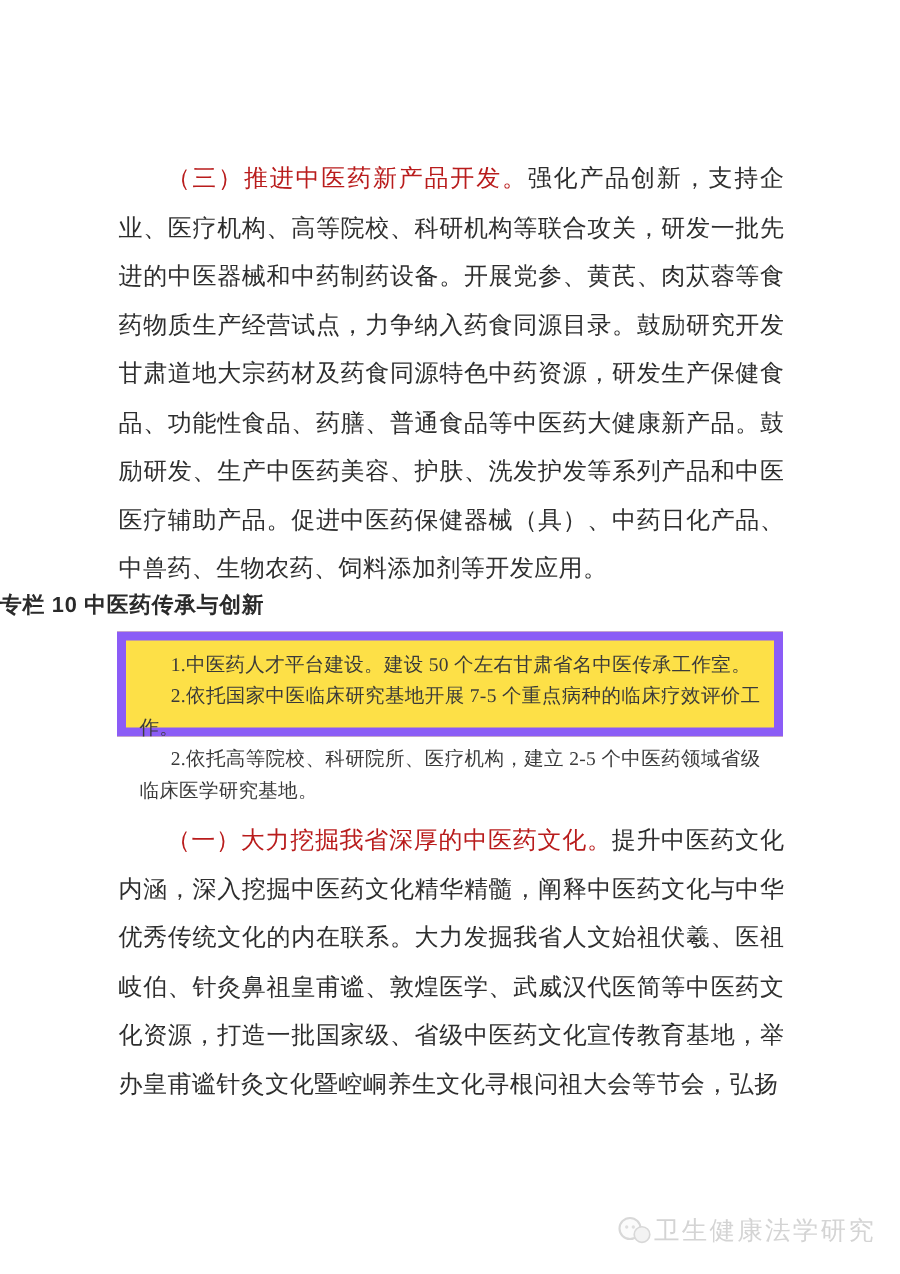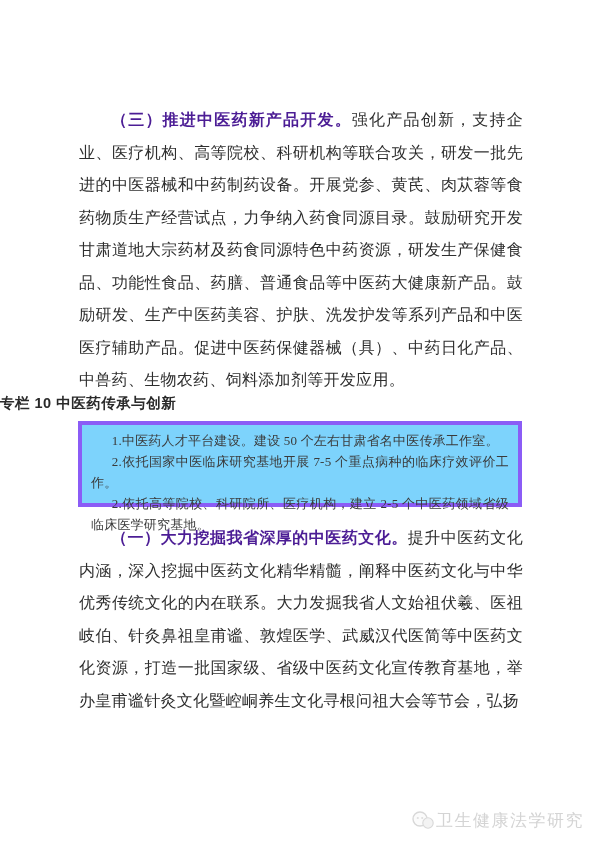--- a/index.html
+++ b/index.html
@@ -21,41 +21,41 @@
     width: 444px;
     margin: 0;
     font-size: 16px;
     letter-spacing: 0.3px;
     line-height: 32.5px;
     text-align: justify;
     text-indent: 2em;
     color: #2e2e2e;
   }
   #para-san { top: 104px; }
-  #para-yi  { top: 522px; }
-  .lead { font-weight: bold; color: #4c1d95; }
+  #para-yi  { top: 545px; }
+  .lead { font-weight: normal; color: #b91c1c; }
   .box-title {
     position: absolute;
     top: 394px; left: 0;
     width: 100%;
     text-align: left;
     font-family: "Liberation Sans", "DejaVu Sans", sans-serif;
     font-weight: bold;
     font-size: 14.5px;
     letter-spacing: 0.5px;
     color: #2a2a2a;
   }
   .box {
     position: absolute;
     top: 421px; left: 78px;
-    width: 444px; height: 86px;
+    width: 444px; height: 70px;
     box-sizing: border-box;
-    border: 4px solid #8b5cf6;
+    border: 6px solid #8b5cf6;
     padding: 5px 9px 0 9px;
-    background: #7dd3fc;
+    background: #fde047;
   }
   .box-item {
     margin: 0;
     font-size: 13px;
     line-height: 21px;
     text-indent: 1.6em;
     text-align: justify;
     letter-spacing: 0.2px;
     color: #3a3a3a;
   }

